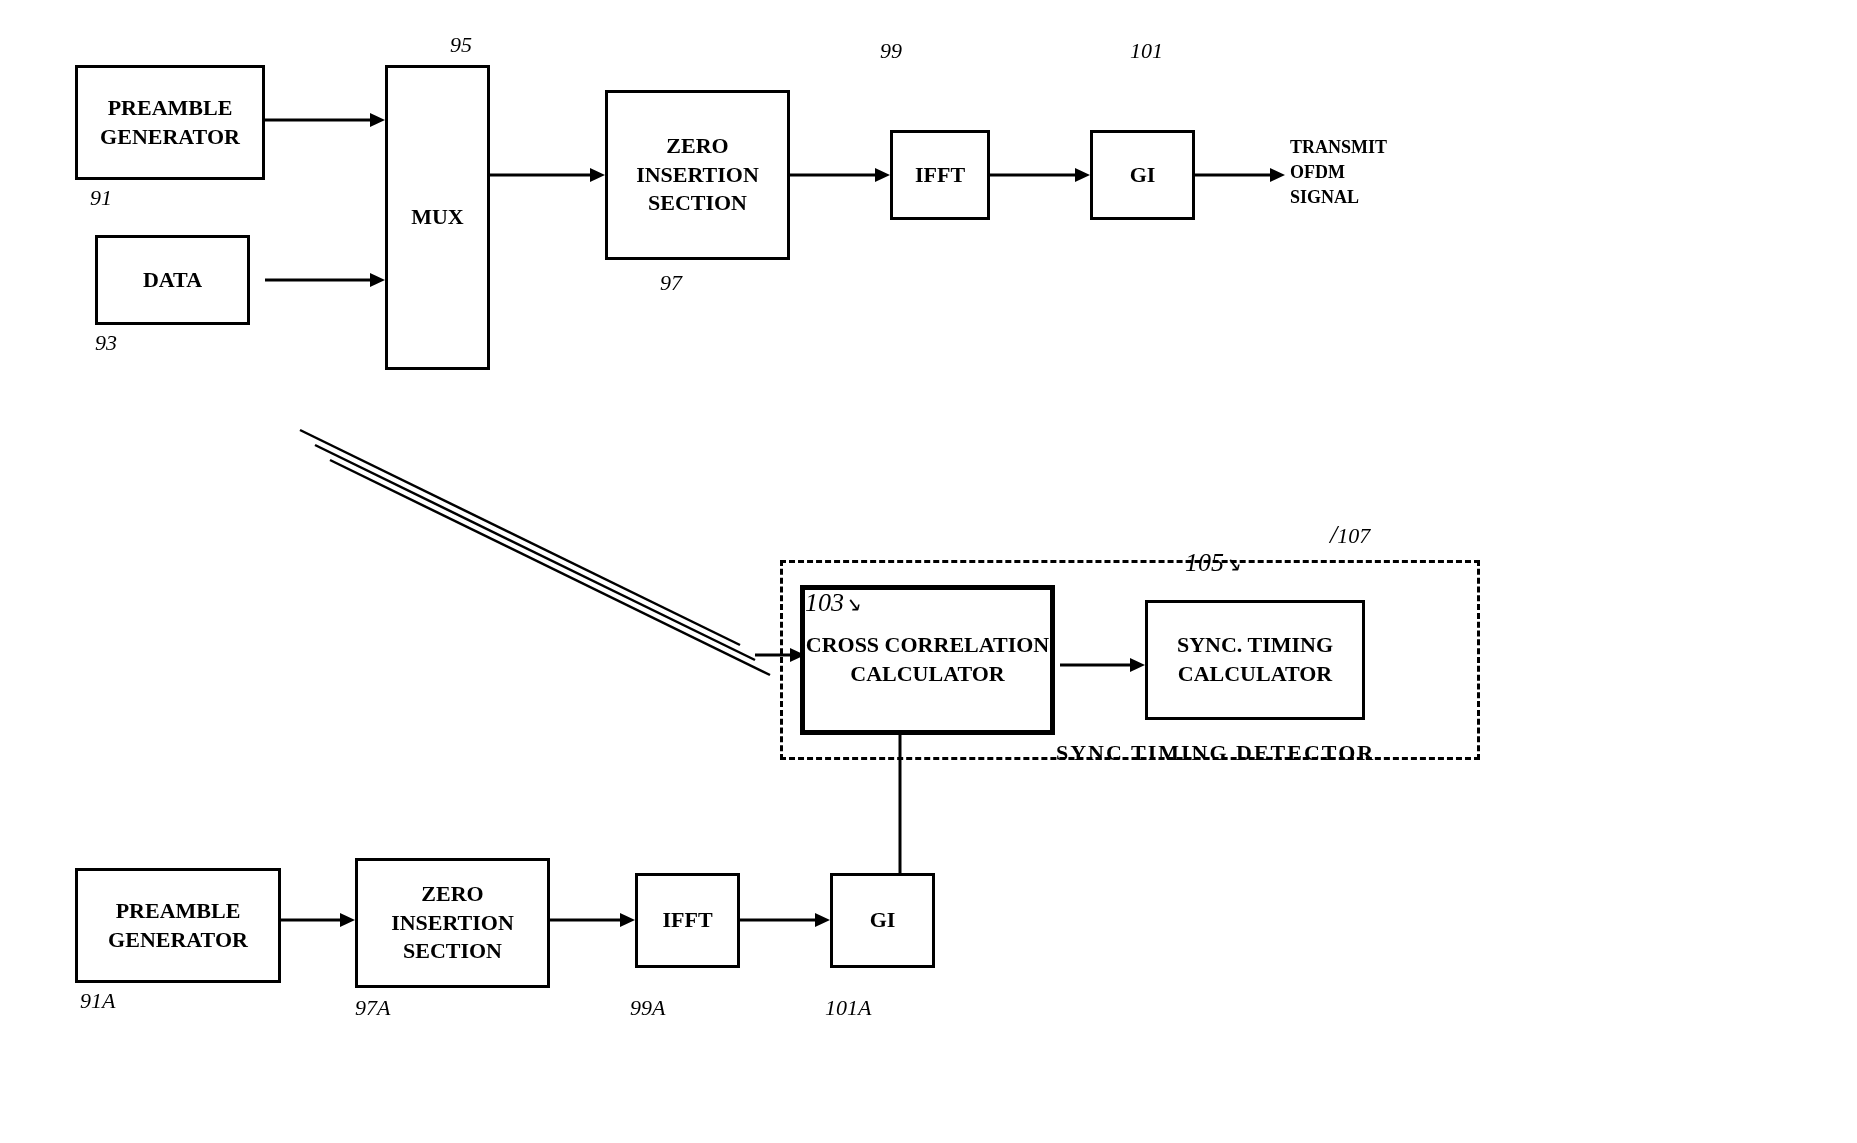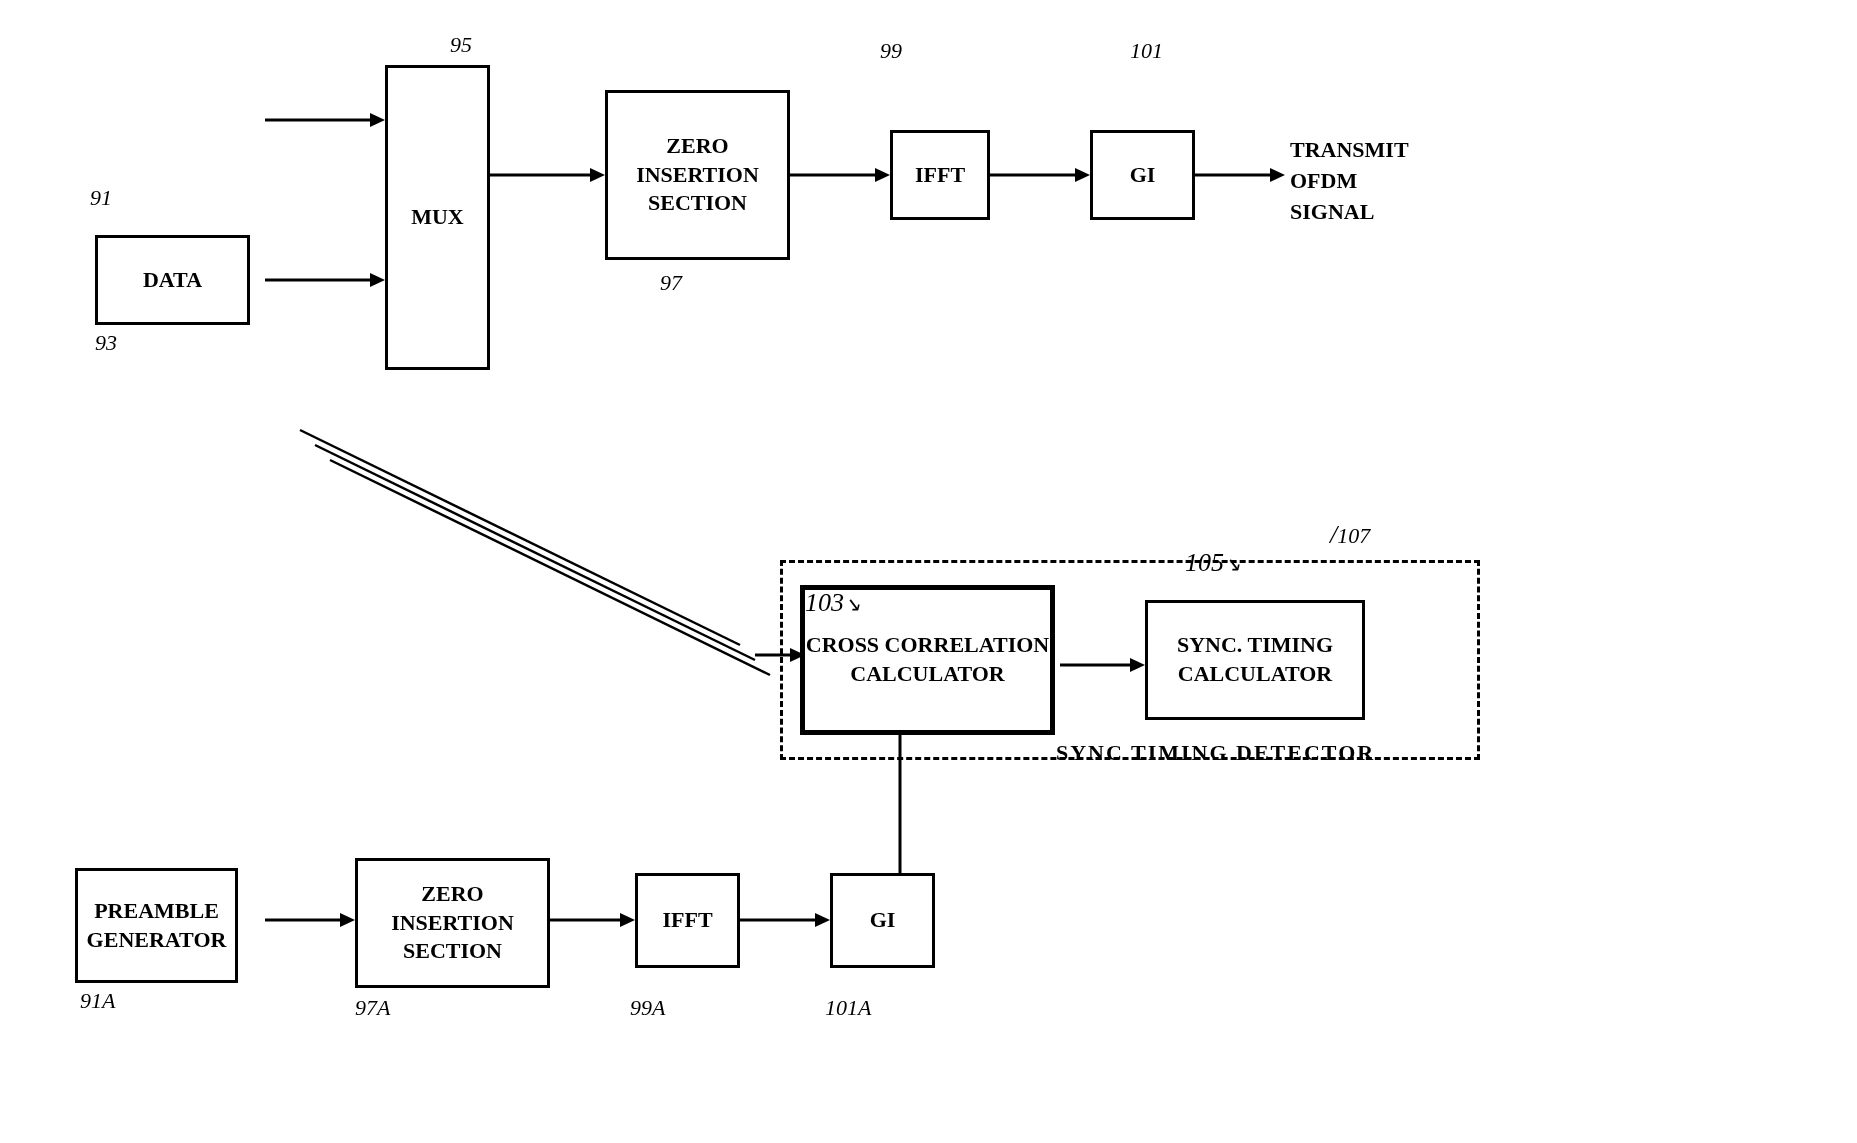--- a/index.html
+++ b/index.html
@@ -103,20 +103,24 @@
     <polygon points="620,913 635,920 620,927" fill="#000"></polygon>
 
     <line x1="740" y1="920" x2="815" y2="920" stroke="#000" stroke-width="3"></line>
     <polygon points="815,913 830,920 815,927" fill="#000"></polygon>
 
     <line x1="900" y1="875" x2="900" y2="730" stroke="#000" stroke-width="3"></line>
     <polygon points="893,730 900,715 907,730" fill="#000"></polygon>
 
   </svg>
 
+  <div class="box" style="left:75px; top:65px; width:190px; height:115px;">
+    <span>PREAMBLE
+GENERATOR</span>
+  </div>
   <div class="label" style="left:90px; top:185px;">
     <span>91</span>
   </div>
 
   <div class="box" style="left:95px; top:235px; width:155px; height:90px;">
     <span>DATA</span>
   </div>
   <div class="label" style="left:95px; top:330px;">
     <span>93</span>
   </div>
@@ -142,21 +146,21 @@
     <span>99</span>
   </div>
 
   <div class="box" style="left:1090px; top:130px; width:105px; height:90px;">
     <span>GI</span>
   </div>
   <div class="label" style="left:1130px; top:38px;">
     <span>101</span>
   </div>
 
-  <div class="text-label" style="left:1290px; top:135px; font-size:22px; line-height:1.4;">
+  <div class="text-label" style="left:1290px; top:135px; font-size:18px; line-height:1.4;">
     TRANSMIT<br>OFDM<br>SIGNAL
   </div>
 
   <div class="dashed-box" style="left:780px; top:560px; width:700px; height:200px;">
   </div>
 
   <div class="label" style="left:1330px; top:520px;">
     <span style="font-size:26px;">/</span><span>107</span>
   </div>
 
@@ -171,21 +175,21 @@
     <span>SYNC. TIMING<br>CALCULATOR</span>
   </div>
   <div class="label" style="left:1145px; top:548px;margin-left:40px;">
     <span style="font-size:26px;">105</span><span style="font-size:20px;">↘</span>
   </div>
 
   <div style="position:absolute; left:1010px; top:740px; font-size:22px; font-weight:bold; letter-spacing:2px;margin-left:46px;">
     SYNC TIMING DETECTOR
   </div>
 
-  <div class="box" style="left:75px; top:868px; width:163px; height:115px;">
+  <div class="box" style="left:75px; top:868px; width:206px; height:115px;">
     <span>PREAMBLE<br>GENERATOR</span>
   </div>
   <div class="label" style="left:80px; top:988px;">
     <span>91A</span>
   </div>
 
   <div class="box" style="left:355px; top:858px; width:195px; height:130px;">
     <span>ZERO<br>INSERTION<br>SECTION</span>
   </div>
   <div class="label" style="left:355px; top:995px;text-align:right;">

